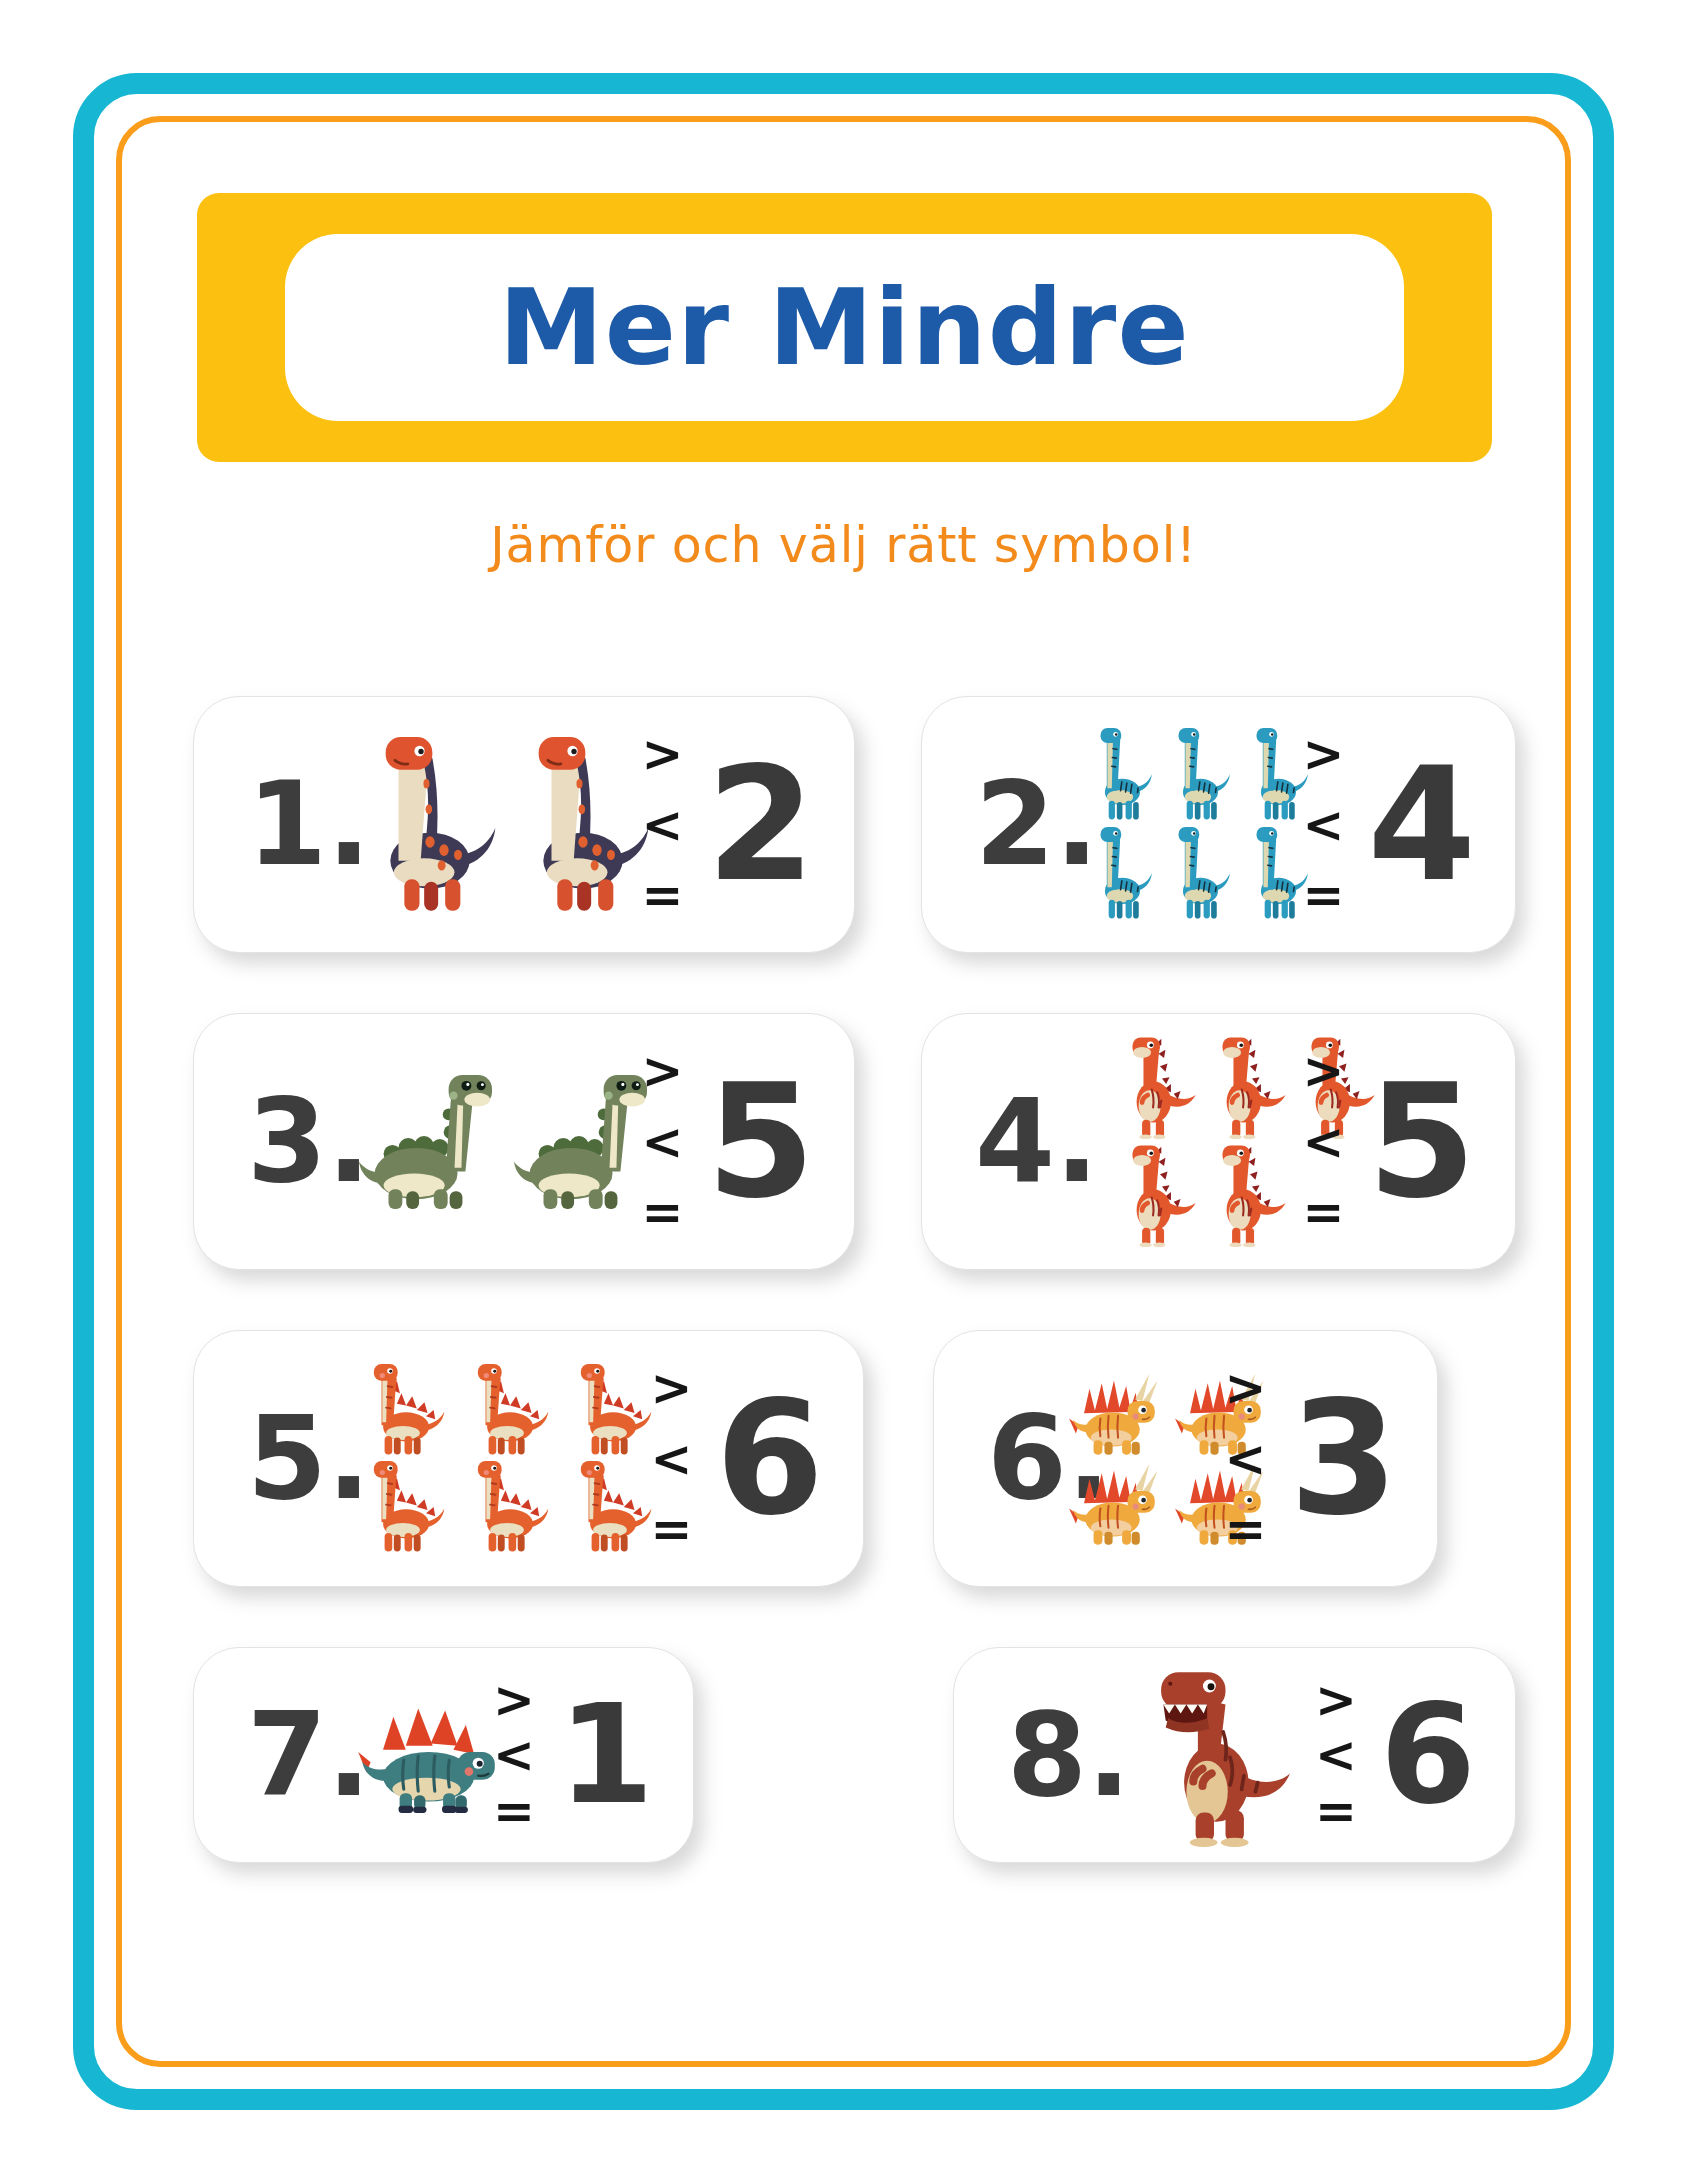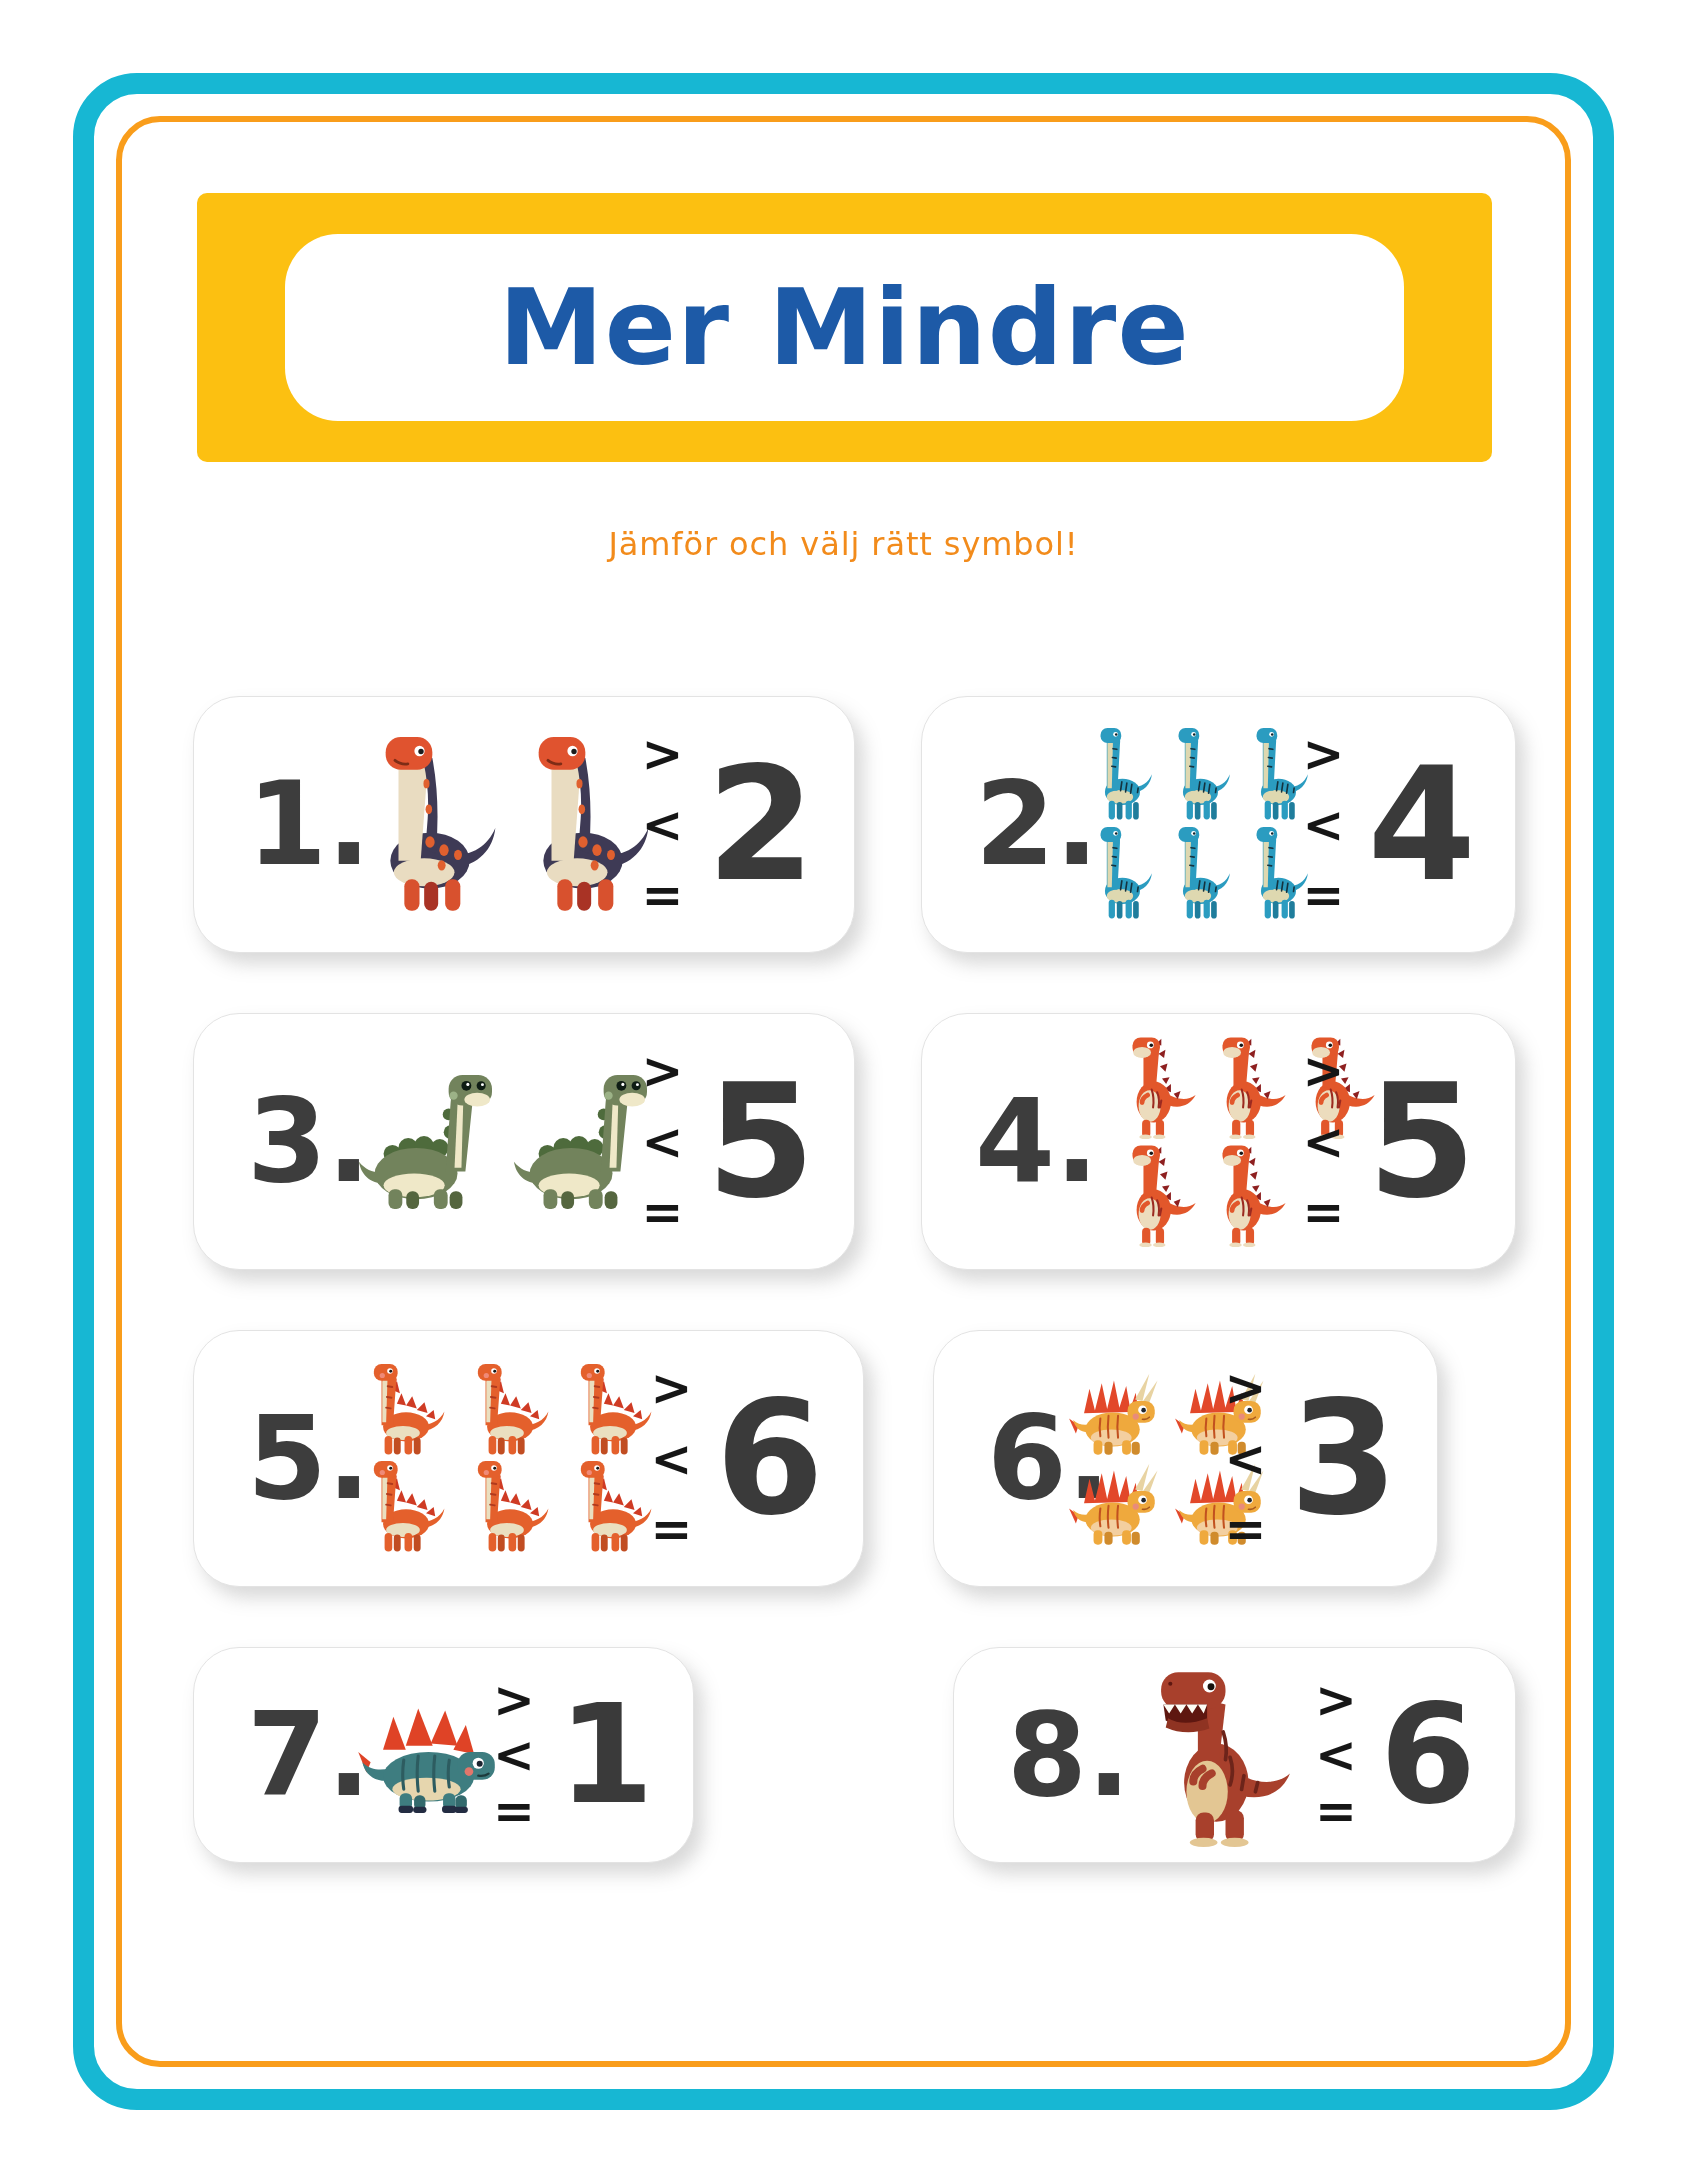--- a/index.html
+++ b/index.html
@@ -10,33 +10,33 @@
   .frame-outer{
     position:absolute;left:73px;top:73px;right:73px;bottom:73px;
     border:21px solid #17b7d3;border-radius:64px;
   }
   .frame-inner{
     position:absolute;left:116px;top:116px;right:116px;bottom:116px;
     border:6.4px solid #f99d1b;border-radius:44px;
   }
   .banner{
     position:absolute;left:197px;top:193px;width:1295px;height:269px;
-    background:#fcc011;border-radius:10px;
+    background:#fcc011;border-radius:22px;
     display:flex;align-items:center;justify-content:center;
   }
   .banner-inner{
     width:1119px;height:187px;background:#ffffff;border-radius:53px;
     display:flex;align-items:center;justify-content:center;
   }
   .title{
     font-size:105px;font-weight:bold;color:#1d5aa7;letter-spacing:1.4px;margin:0;
   }
   .subtitle{
-    position:absolute;left:0;right:0;top:509px;margin:16px;text-align:center;
-    font-size:32px;color:#f28b1b;font-weight:normal;letter-spacing:0.9px;
+    position:absolute;left:0;right:0;top:509px;margin:8px;text-align:center;
+    font-size:49px;color:#f28b1b;font-weight:normal;letter-spacing:0.9px;
   }
   .card{
     position:absolute;background:#ffffff;
     border:1.4px solid #e3e3e3;border-radius:46px;
     box-shadow:8.3px 11px 18.4px rgba(130,130,130,0.30);
     display:flex;align-items:center;
     padding:0 39px 0 53px;gap:17.5px;box-sizing:border-box;
   }
   .card-1{left:193px;top:696px;width:662px;height:257px;}
   .card-2{left:921px;top:696px;width:595px;height:257px;}

